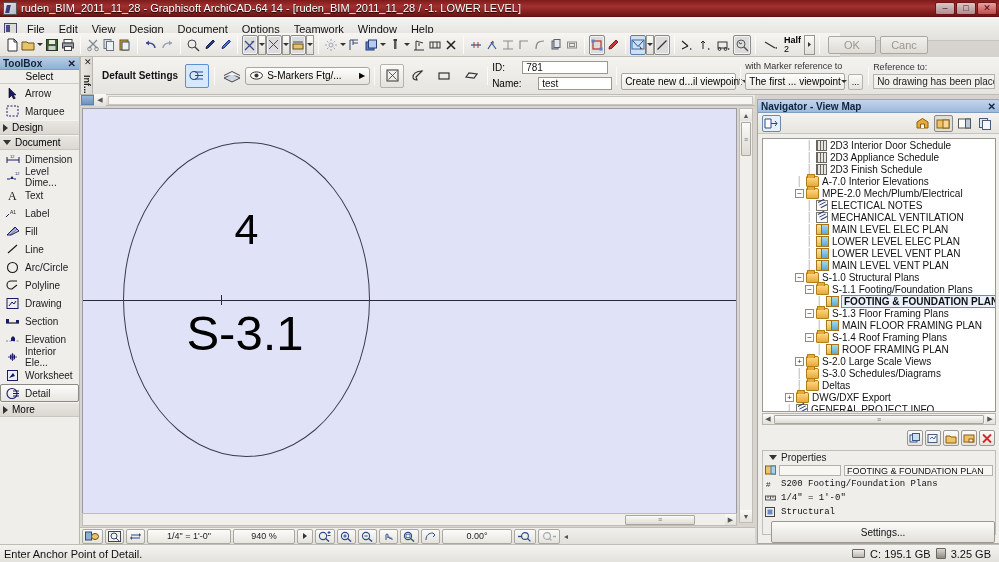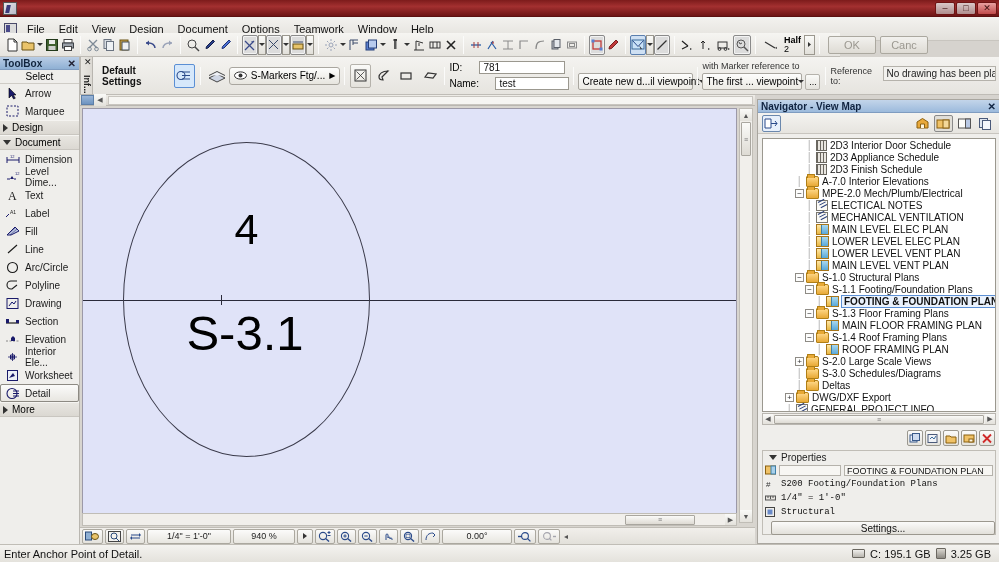--- a/index.html
+++ b/index.html
@@ -349,21 +349,21 @@
   .np-head { height:13px; display:flex;align-items:center; gap:4px; padding-left:6px;
              font-size:10px; font-weight:normal; color:#222; }
   .np-row { height:12px; display:flex; align-items:center; gap:3px; padding:0 2px; margin-bottom:2px; }
   .np-ico { width:11px;height:10px; flex:0 0 11px; }
   .np-val {
     flex:1; height:11px; border:1px solid #b5b2ab; background:#f7f6f3;
     font-size:9px; line-height:10px; padding:0 2px; color:#111; overflow:hidden; white-space:nowrap;
   }
   .np-val.plain { border:none; background:transparent;font-family:Liberation Mono, monospace; }
   .np-btn {
-    margin:3px 0 0 8px; height:14px;
+    margin:3px 0 0 8px; height:22px;
     border:1px solid #9b988f; border-radius:2px;
     background:linear-gradient(to bottom,#fbfbfa,#e2e0da);
     display:flex;align-items:center;justify-content:center; font-size:10px; color:#111;
   }
 
   
   .statusbar {
     position:absolute; left:0; top:544px; width:999px; height:18px;
     background: linear-gradient(to bottom,#f4f3f0,#e4e2dc);
     border-top:1px solid #c0bdb6;
@@ -377,20 +377,21 @@
 
   svg { display:block; }
 </style>
 </head>
 <body>
 
 <div id="app">
 
   <div class="titlebar">
     <div class="appicon"></div>
+    <div class="ttext">ruden_BIM_2011_11_28 - Graphisoft ArchiCAD-64 14 - [ruden_BIM_2011_11_28 / -1. LOWER LEVEL]</div>
     <div class="wbtns">
       <div class="wbtn">–</div>
       <div class="wbtn">□</div>
       <div class="wbtn close">✕</div>
     </div>
   </div>
 
   <div class="menubar">
     <div class="docicon"></div>
     <div class="menuitem">File</div>
@@ -954,21 +955,21 @@
         <div class="ib-sel" style="width:100px;">
           <span>The first ... viewpoint</span>
           <span class="caret"></span>
         </div>
         <div class="ib-btn" style="width:15px;height:16px;font-size:9px;">...</div>
       </div>
     </div>
 
     <div class="tsep"></div>
 
-    <div style="display:flex;flex-direction:row;gap:2px;">
+    <div style="display:flex;flex-direction:column;gap:2px;">
       <div class="mini-small">Reference to:</div>
       <div class="ib-ro" style="width:122px;">No drawing has been placed ye</div>
     </div>
   </div>
 
   <div class="canvaswrap">
     <div class="rulerrow">
       <div class="pin"></div>
       <div class="sb-arrow">◀</div>
       <div class="track"></div>

